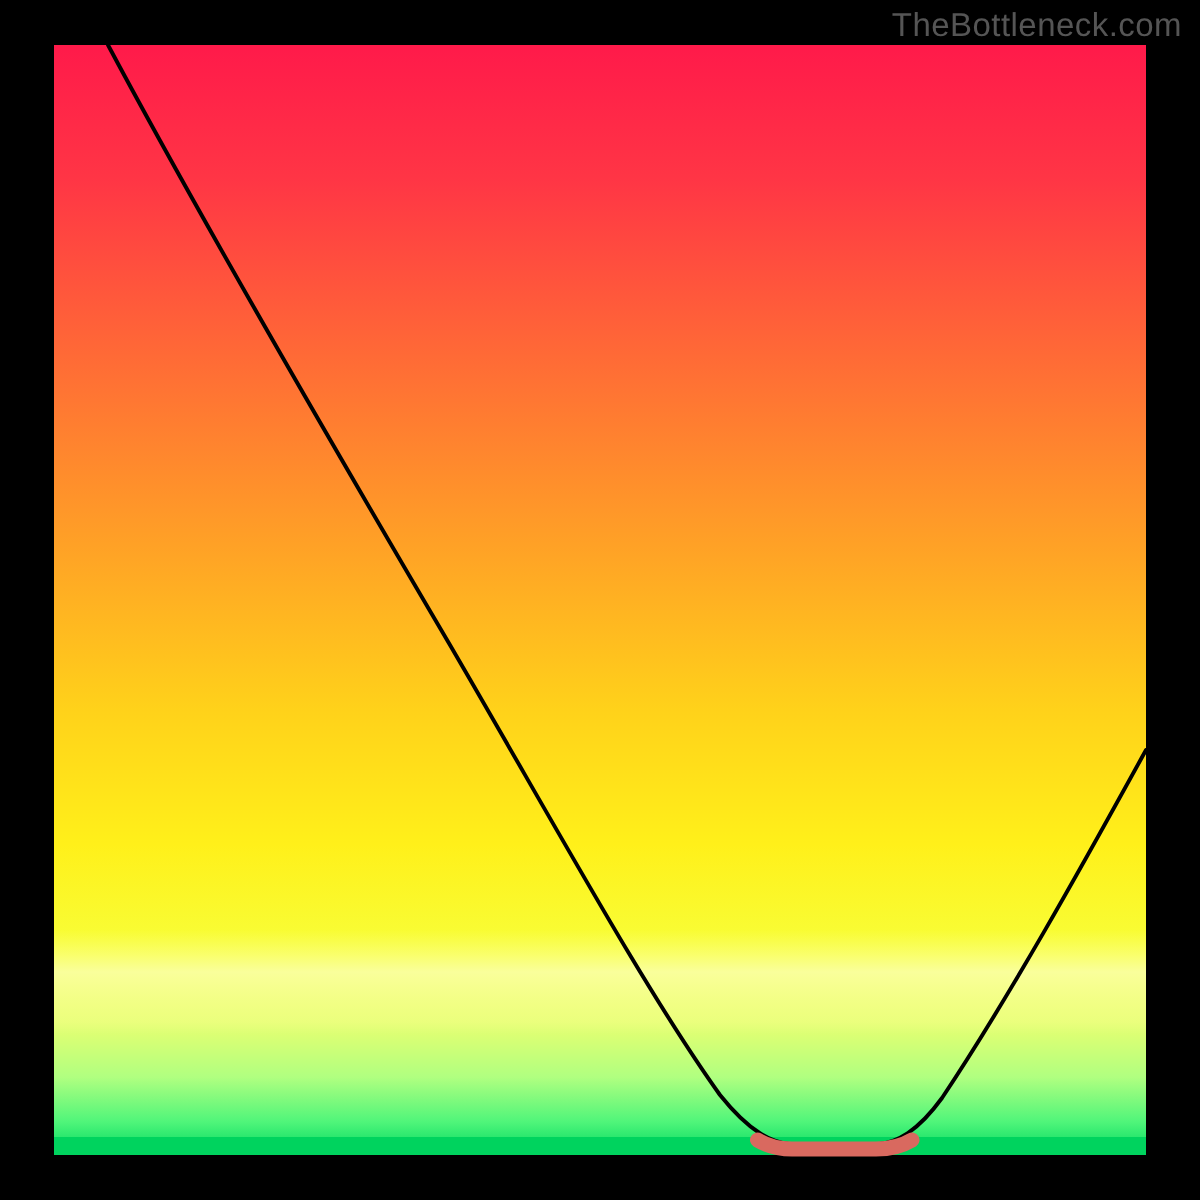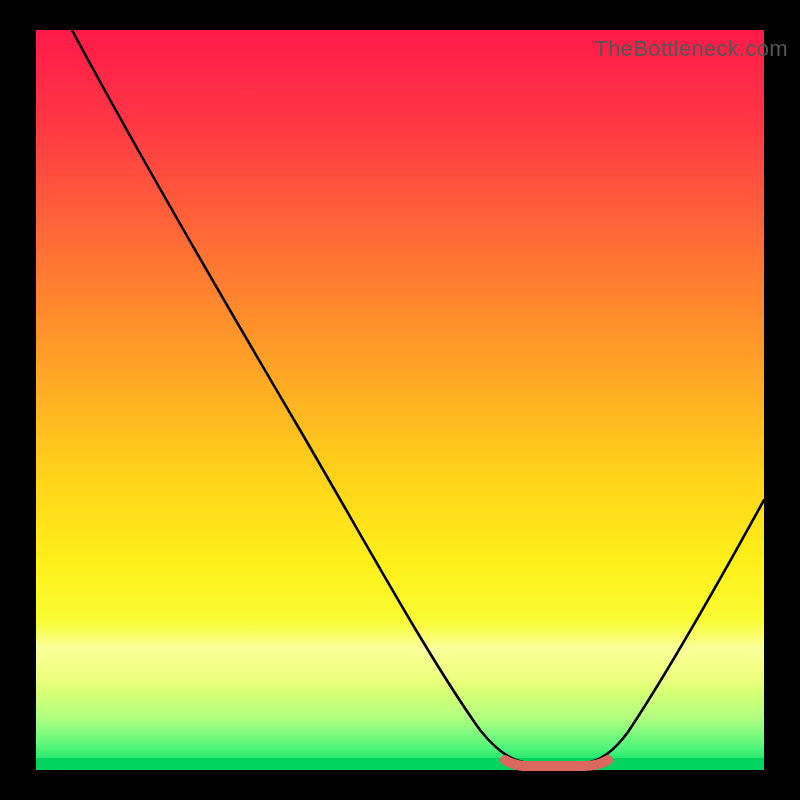--- a/index.html
+++ b/index.html
@@ -19,21 +19,20 @@
   }
   .watermark {
     position: absolute;
     top: 4px;
     right: 12px;
     color: #555;
     font-size: 22px;
     font-weight: 500;
     letter-spacing: 0.3px;
     user-select: none;
-    margin-top: 32px;
   }
   svg {
     display: block;
   }
 </style>
 </head>
 <body>
 
 <div class="frame">
 

